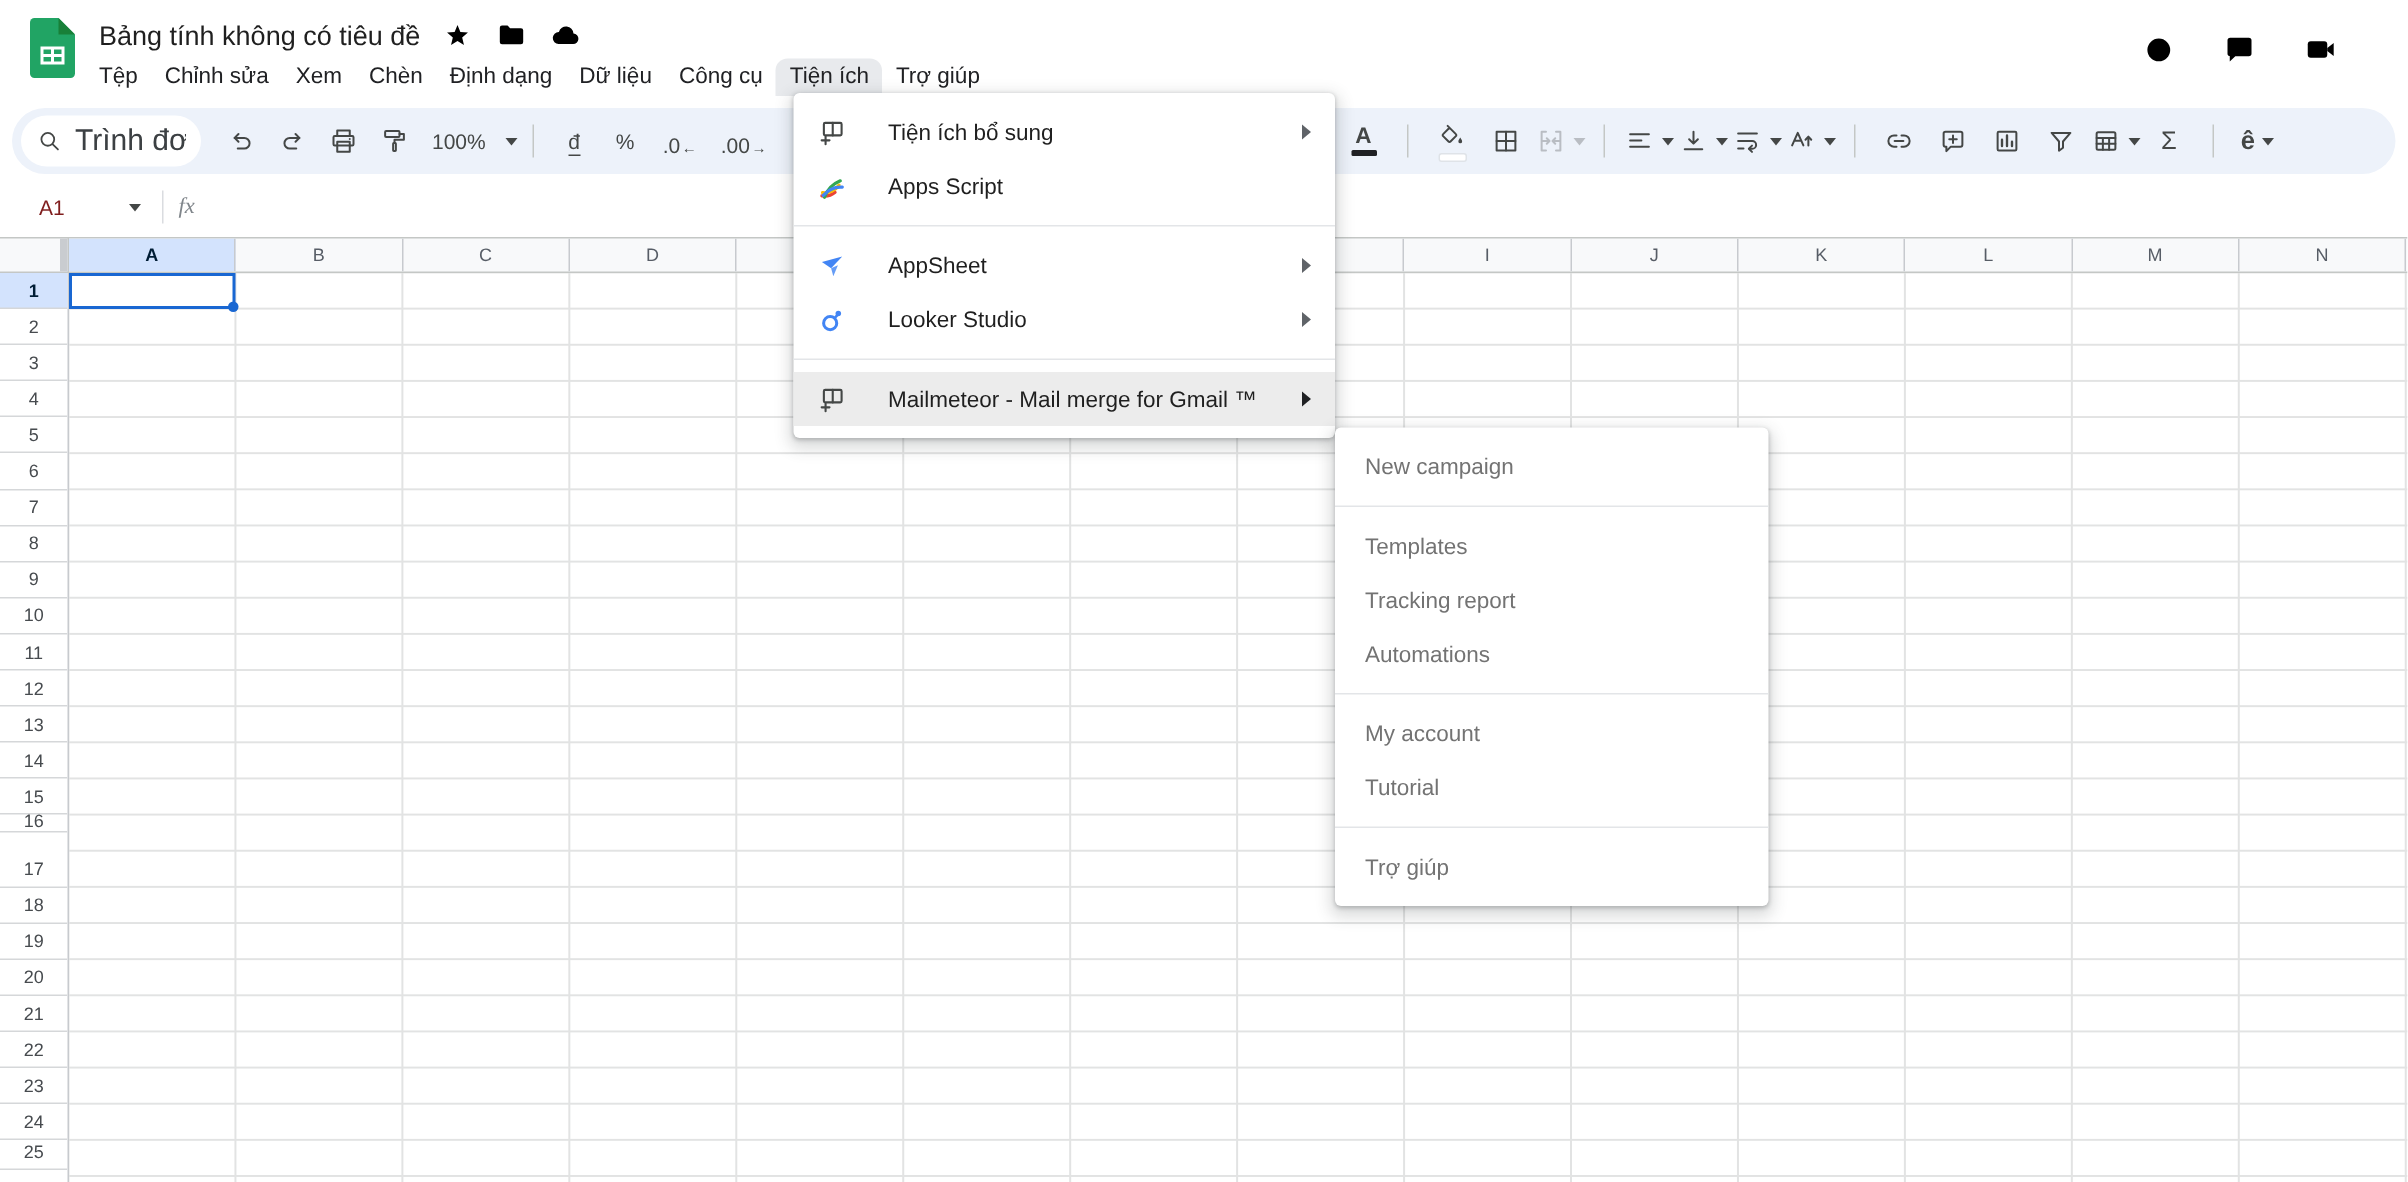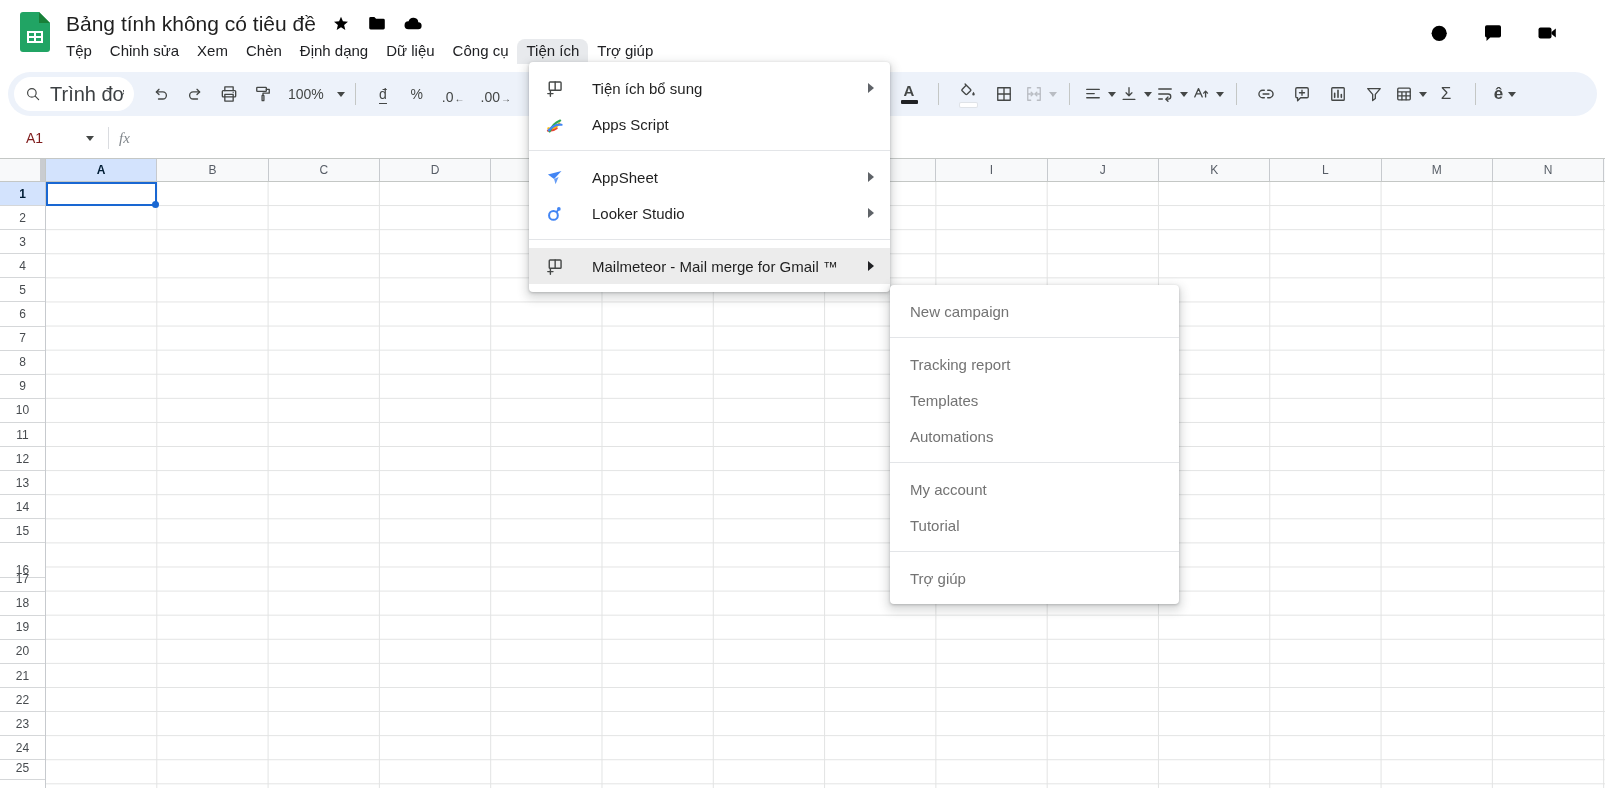--- a/index.html
+++ b/index.html
@@ -5,21 +5,21 @@
   html,body{margin:0;padding:0;}
   body{width:1605px;height:788px;overflow:hidden;background:#fff;
        font-family:"Liberation Sans","DejaVu Sans",sans-serif;color:#1f1f1f;position:relative;}
   .app{position:absolute;inset:0;}
 
   
   .topbar{position:absolute;left:0;top:0;width:100%;height:62px;background:#fff;}
   .logo{position:absolute;left:20px;top:12px;width:30px;height:40px;cursor:pointer;}
   .titleblock{position:absolute;left:66px;top:10px;}
   .titlerow{display:flex;align-items:center;gap:14px;height:28px;}
-  .doctitle{font-size:21px;color:#1f1f1f;white-space:nowrap;}
+  .doctitle{font-size:18px;color:#1f1f1f;white-space:nowrap;}
   .t-ic{width:22px;height:22px;display:flex;align-items:center;justify-content:center;color:#444746;font-size:19px;cursor:pointer;}
   .t-ic svg{width:22px;height:22px;}
   .menubar{display:flex;align-items:flex-end;height:25px;margin-top:1px;margin-left:-9px;}
   .mitem{font-size:15px;color:#202124;padding:3px 9px 5px;border-radius:8px 8px 0 0;cursor:pointer;white-space:nowrap;}
   .mitem.active{background:var(--menubar-active,#e8eaed);}
   .top-actions{position:absolute;right:46px;top:21px;display:flex;gap:30px;}
   .ta-btn{width:24px;height:24px;cursor:pointer;}
   .ta-btn svg{width:24px;height:24px;}
 
   
@@ -424,21 +424,21 @@
         <div class="rowhead" style="top: 120.5px; height: 24.1px;">6</div>
         <div class="rowhead" style="top: 144.6px; height: 24.1px;">7</div>
         <div class="rowhead" style="top: 168.7px; height: 24.1px;">8</div>
         <div class="rowhead" style="top: 192.8px; height: 24.1px;">9</div>
         <div class="rowhead" style="top: 216.9px; height: 24.1px;">10</div>
         <div class="rowhead" style="top: 241px; height: 24.1px;">11</div>
         <div class="rowhead" style="top: 265.1px; height: 24.1px;">12</div>
         <div class="rowhead" style="top: 289.2px; height: 24.1px;">13</div>
         <div class="rowhead" style="top: 313.3px; height: 24.1px;">14</div>
         <div class="rowhead" style="top: 337.4px; height: 24.1px;">15</div>
-        <div class="rowhead" style="top: 381px; height: 15px;">16</div>
+        <div class="rowhead" style="top: 358px; height: 15px;">16</div>
         <div class="rowhead" style="top: 385.6px; height: 24.1px;">17</div>
         <div class="rowhead" style="top: 409.7px; height: 24.1px;">18</div>
         <div class="rowhead" style="top: 433.8px; height: 24.1px;">19</div>
         <div class="rowhead" style="top: 457.9px; height: 24.1px;">20</div>
         <div class="rowhead" style="top: 482px; height: 24.1px;">21</div>
         <div class="rowhead" style="top: 506.1px; height: 24.1px;">22</div>
         <div class="rowhead" style="top: 530.2px; height: 24.1px;">23</div>
         <div class="rowhead" style="top: 554.3px; height: 24.1px;">24</div>
         <div class="rowhead" style="top: 574px; height: 24.1px;">25</div>
       </div>
@@ -503,22 +503,22 @@
           </svg>
         </span>
         <span class="lbl">Mailmeteor - Mail merge for Gmail ™</span>
         <span class="arrow"></span>
       </div>
     </div>
 
   <div class="panel" id="mm-menu">
       <div class="smi">New campaign</div>
       <div class="mdiv"></div>
+      <div class="smi">Templates</div>
       <div class="smi">Tracking report</div>
-      <div class="smi">Templates</div>
       <div class="smi">Automations</div>
       <div class="mdiv"></div>
       <div class="smi">My account</div>
       <div class="smi">Tutorial</div>
       <div class="mdiv"></div>
       <div class="smi">Trợ giúp</div>
     </div>
 
 </div>
 

